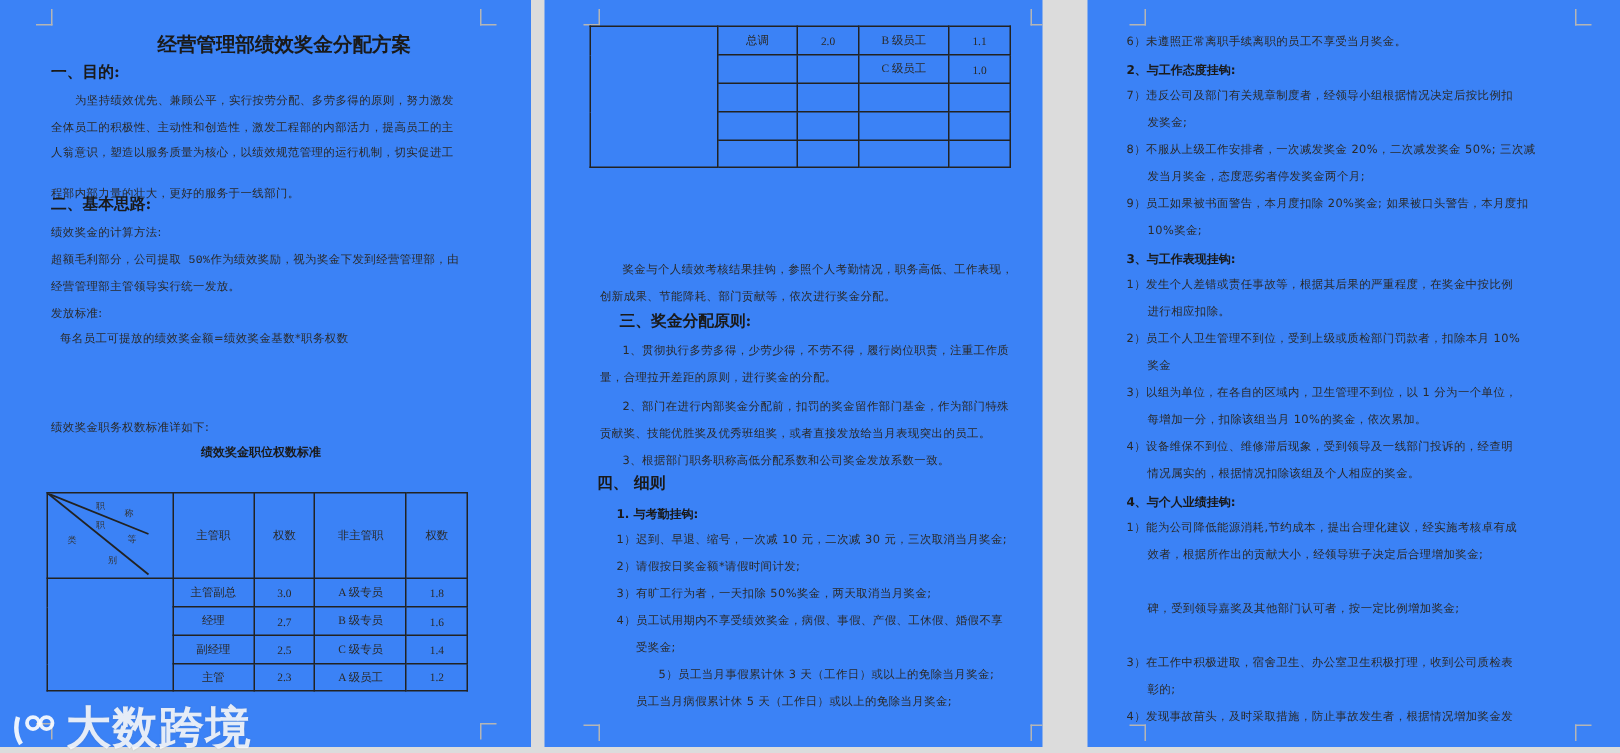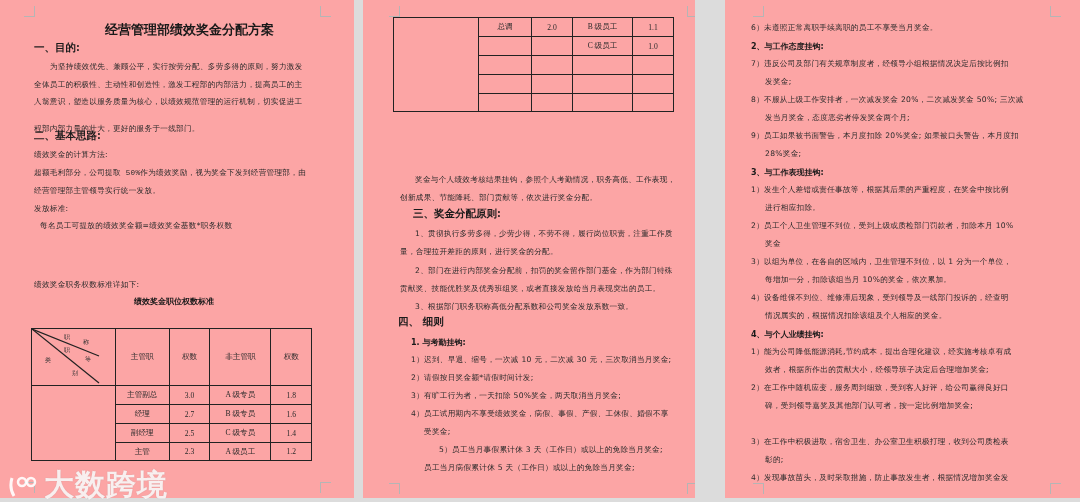--- a/index.html
+++ b/index.html
@@ -3,21 +3,21 @@
 <meta charset="utf-8">
 <style>
   html, body { margin:0; padding:0; }
   body {
     width:1080px; height:502px; overflow:hidden; position:relative;
     background:#dcdcdc;
     font-family:"DejaVu Sans","Liberation Sans",sans-serif;
     color:#1a1a1a;
   }
   .page {
-    position:absolute; top:0; height:498px; background:#fca5a5; overflow:hidden;
+    position:absolute; top:0; height:498px; background:#3b82f6; overflow:hidden;
   }
   #page1 { left:0; width:354px; }
   #page2 { left:363px; width:332px; }
   #page3 { left:725px; width:355px; }
 
   .crop { position:absolute; width:10px; height:10px; border-color:#b5b5b5; border-style:solid; border-width:0; }
   .crop.tl { border-right-width:1px; border-bottom-width:1px; }
   .crop.tr { border-left-width:1px; border-bottom-width:1px; }
   .crop.bl { border-right-width:1px; border-top-width:1px; }
   .crop.br { border-left-width:1px; border-top-width:1px; }
@@ -189,36 +189,35 @@
   <div class="crop bl" style="left:28px;top:483px;"></div>
   <div class="crop br" style="left:325px;top:483px;"></div>
 
   <div class="abs p" style="left:26px;top:23px;">6）未遵照正常离职手续离职的员工不享受当月奖金。</div>
   <div class="abs sh" style="left:26px;top:41px;">2、与工作态度挂钩:</div>
   <div class="abs p" style="left:26px;top:59px;">7）违反公司及部门有关规章制度者，经领导小组根据情况决定后按比例扣</div>
   <div class="abs p" style="left:40px;top:77px;">发奖金;</div>
   <div class="abs p" style="left:26px;top:95px;">8）不服从上级工作安排者，一次减发奖金 20%，二次减发奖金 50%; 三次减</div>
   <div class="abs p" style="left:40px;top:113px;">发当月奖金，态度恶劣者停发奖金两个月;</div>
   <div class="abs p" style="left:26px;top:131px;">9）员工如果被书面警告，本月度扣除 20%奖金; 如果被口头警告，本月度扣</div>
-  <div class="abs p" style="left:40px;top:149px;">28%奖金;</div>
+  <div class="abs p" style="left:40px;top:149px;">10%奖金;</div>
 
   <div class="abs sh" style="left:26px;top:167px;">3、与工作表现挂钩:</div>
   <div class="abs p" style="left:26px;top:185px;">1）发生个人差错或责任事故等，根据其后果的严重程度，在奖金中按比例</div>
   <div class="abs p" style="left:40px;top:203px;">进行相应扣除。</div>
   <div class="abs p" style="left:26px;top:221px;">2）员工个人卫生管理不到位，受到上级或质检部门罚款者，扣除本月 10%</div>
   <div class="abs p" style="left:40px;top:239px;">奖金</div>
   <div class="abs p" style="left:26px;top:257px;">3）以组为单位，在各自的区域内，卫生管理不到位，以 1 分为一个单位，</div>
   <div class="abs p" style="left:40px;top:275px;">每增加一分，扣除该组当月 10%的奖金，依次累加。</div>
   <div class="abs p" style="left:26px;top:293px;">4）设备维保不到位、维修滞后现象，受到领导及一线部门投诉的，经查明</div>
   <div class="abs p" style="left:40px;top:311px;">情况属实的，根据情况扣除该组及个人相应的奖金。</div>
 
   <div class="abs sh" style="left:26px;top:329px;">4、与个人业绩挂钩:</div>
   <div class="abs p" style="left:26px;top:347px;">1）能为公司降低能源消耗,节约成本，提出合理化建议，经实施考核卓有成</div>
   <div class="abs p" style="left:40px;top:365px;">效者，根据所作出的贡献大小，经领导班子决定后合理增加奖金;</div>
-  <div class="abs p" style="left:26px;top:383px;">2）在工作中随机应变，服务周到细致，受到客人好评，给公司赢得良好口</div>
   <div class="abs p" style="left:40px;top:401px;">碑，受到领导嘉奖及其他部门认可者，按一定比例增加奖金;</div>
   <div class="abs p" style="left:26px;top:437px;">3）在工作中积极进取，宿舍卫生、办公室卫生积极打理，收到公司质检表</div>
   <div class="abs p" style="left:40px;top:455px;">彰的;</div>
   <div class="abs p" style="left:26px;top:473px;">4）发现事故苗头，及时采取措施，防止事故发生者，根据情况增加奖金发</div>
 </div>
 
 <div class="watermark">
   <svg class="wm-logo" width="30" height="26" viewBox="0 0 30 26">
     <path d="M4 4 Q1 14 6 22" stroke="rgba(255,255,255,0.9)" stroke-width="3" fill="none"></path>
     <circle cx="14" cy="8" r="4" stroke="rgba(255,255,255,0.9)" stroke-width="2.5" fill="none"></circle>

